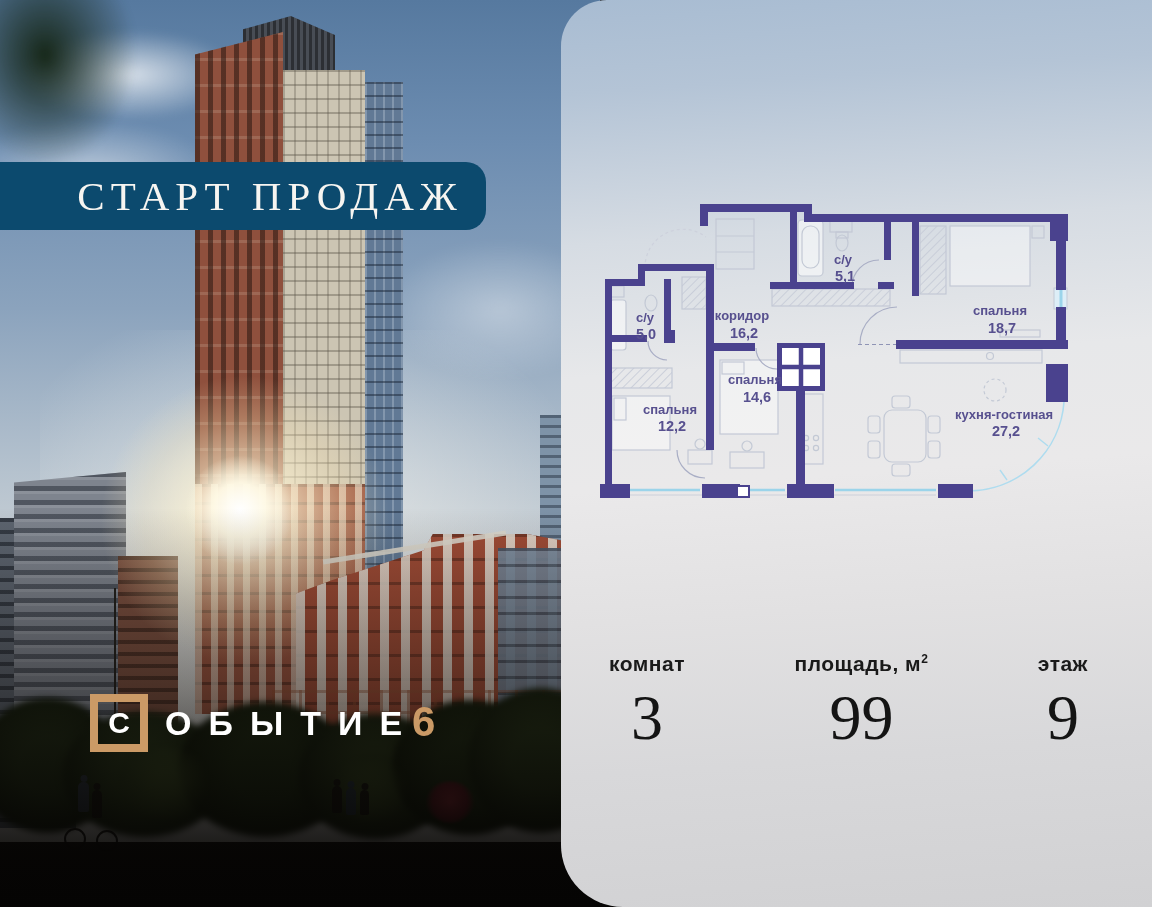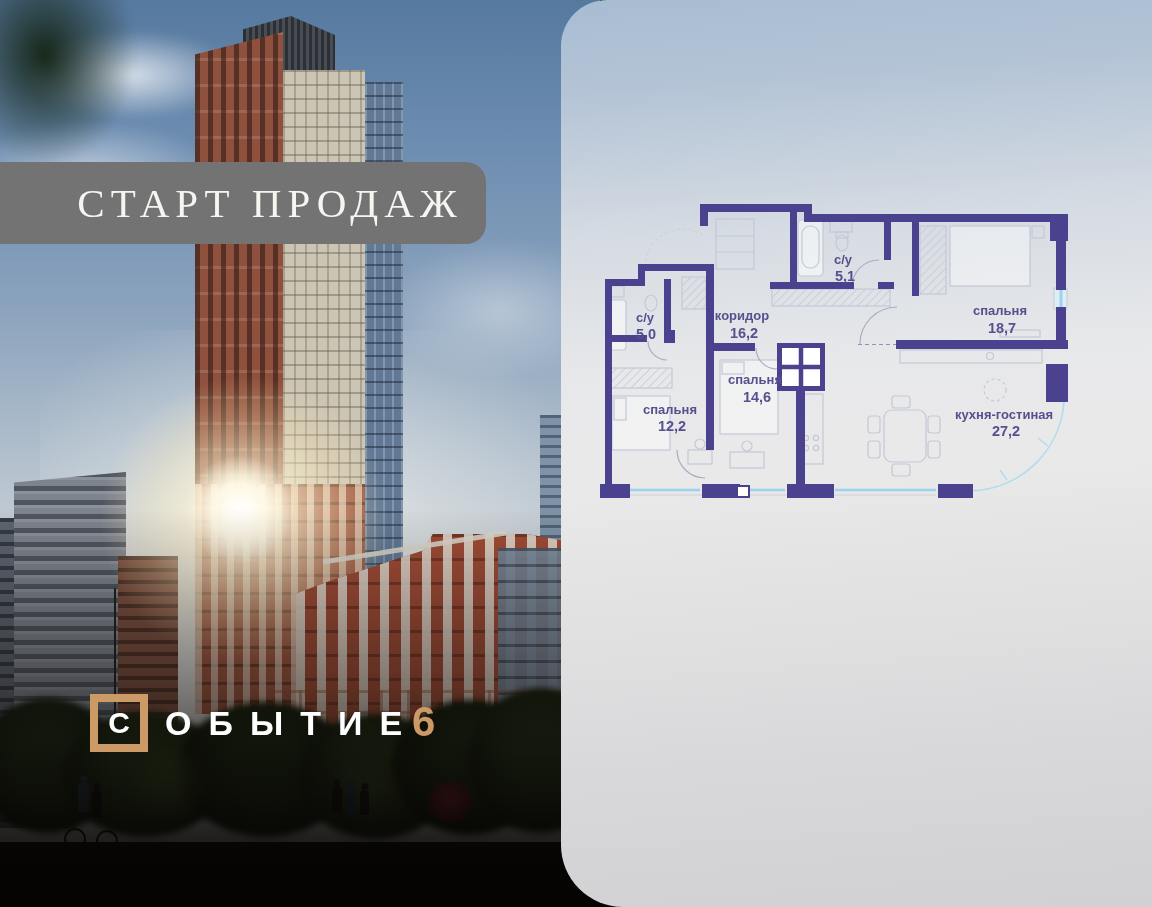--- a/index.html
+++ b/index.html
@@ -62,21 +62,21 @@
     background:radial-gradient(circle,#7b242d 0%,#55161d 55%,rgba(60,15,20,0) 78%);filter:blur(1px);}
   .ground{left:0;top:842px;width:600px;height:65px;background:linear-gradient(180deg,#15120f 0%,#070605 80%);}
   .shade{left:0;top:0;width:600px;height:907px;
     background:linear-gradient(180deg,rgba(0,0,0,0) 56%,rgba(12,9,7,.45) 76%,rgba(5,4,3,.9) 94%);}
   .person{background:#14110d;border-radius:5px 5px 2px 2px;opacity:.9;}
   .person::before{content:"";position:absolute;left:50%;top:-7px;transform:translateX(-50%);
     width:7px;height:7px;border-radius:50%;background:inherit;}
   .wheel{width:18px;height:18px;border:2px solid #0e0c0a;border-radius:50%;background:transparent;opacity:.9;}
 
   
-  .banner{left:0;top:162px;width:486px;height:82px;background:#737373;
+  .banner{left:0;top:162px;width:486px;height:68px;background:#0c4a6e;
     border-radius:0 20px 20px 0;display:flex;align-items:center;justify-content:center;
     padding-left:54px;box-sizing:border-box;z-index:6;}
   .banner-text{font-family:"Liberation Serif",serif;font-size:41px;letter-spacing:6px;
     color:#f7f5f1;white-space:nowrap;}
 
   
   .logo{left:90px;top:692px;height:62px;display:flex;align-items:center;z-index:7;}
   .logo-square{width:42px;height:42px;border:8px solid #cb9a66;display:flex;
     align-items:center;justify-content:center;}
   .logo-letter{color:#ffffff;font-weight:700;font-size:34px;line-height:1;}
@@ -300,13 +300,27 @@
         <text class="room-name" x="755" y="384">спальня</text>
         <text class="room-area" x="757" y="402">14,6</text>
         <text class="room-name" x="670" y="414">спальня</text>
         <text class="room-area" x="672" y="431">12,2</text>
         <text class="room-name" x="1004" y="419">кухня-гостиная</text>
         <text class="room-area" x="1006" y="436">27,2</text>
       </g>
     </svg>
   </div>
 
+  <div class="abs stats">
+    <div class="stat">
+      <div class="stat-label">комнат</div>
+      <div class="stat-value">3</div>
+    </div>
+    <div class="stat">
+      <div class="stat-label"><span>площадь, м</span><sup>2</sup></div>
+      <div class="stat-value">99</div>
+    </div>
+    <div class="stat">
+      <div class="stat-label">этаж</div>
+      <div class="stat-value">9</div>
+    </div>
+  </div>
 </div>
 
 </body></html>

